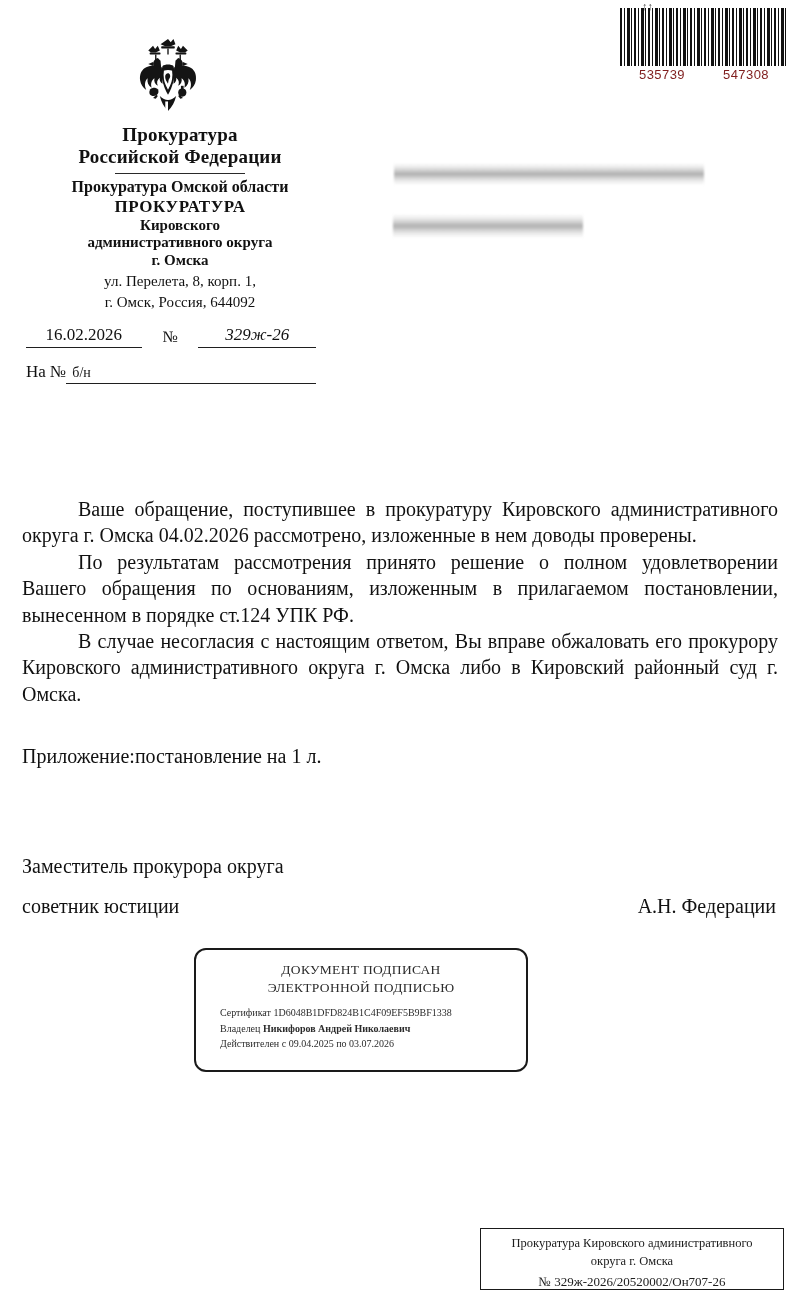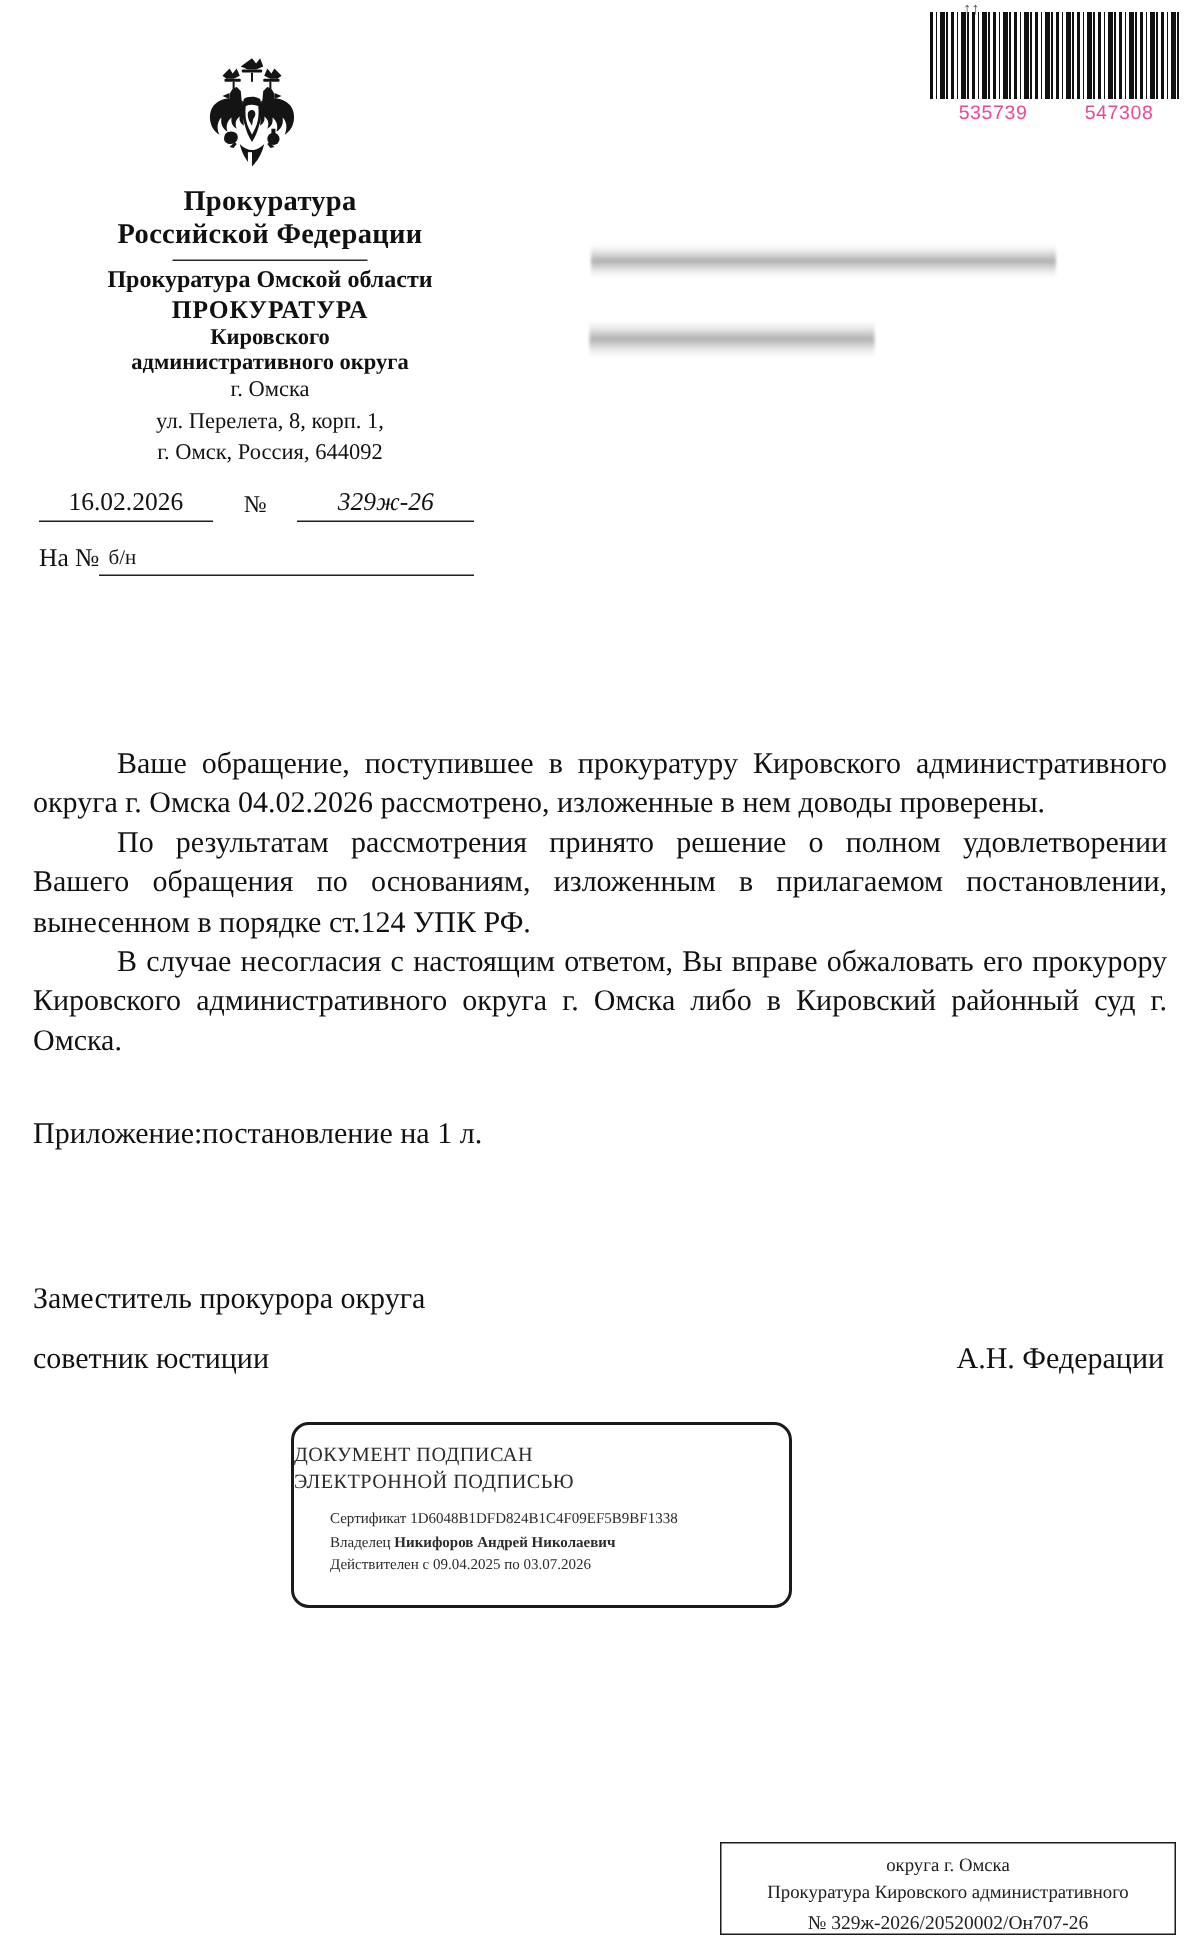--- a/index.html
+++ b/index.html
@@ -43,21 +43,21 @@
         #111 7px 10px, #fff 10px 11px,
         #111 11px 12px, #fff 12px 14px);
   }
   .barcode-nums {
     display: flex;
     justify-content: space-around;
     font-family: "Liberation Sans", sans-serif;
     font-size: 13px;
     letter-spacing: 0.4px;
     margin-top: 1px;
-    color: #ec4899;
+    color: #7f1d1d;
   }
   .barcode-tick {
     position: absolute;
     left: 22px;
     top: -8px;
     font-size: 11px;
     color: #555;
     font-family: "Liberation Sans", sans-serif;
   }
 
@@ -101,21 +101,21 @@
   }
   .lh-l5 {
     font-weight: bold;
     font-size: 15px;
   }
   .lh-l6 {
     font-weight: bold;
     font-size: 15px;
   }
   .lh-l7 {
-    font-weight: normal;
+    font-weight: bold;
     font-size: 15px;
   }
   .lh-addr {
     font-size: 15px;
     margin-top: 2px;
     line-height: 1.3;
   }
 
   
   .redaction {
@@ -231,20 +231,21 @@
     left: 194px;
     top: 948px;
     width: 334px;
     height: 124px;
     border: 2px solid #1a1a1a;
     border-radius: 12px;
     box-sizing: border-box;
     background: #ffffff;
   }
   .esign-head {
+    text-align: center;
     font-size: 13.5px;
     line-height: 1.35;
     letter-spacing: 0.3px;
     margin-top: 11px;
     color: #2b2b2b;
   }
   .esign-lines {
     margin-top: 8px;
     padding-left: 24px;
     font-size: 10px;
@@ -384,18 +385,18 @@
       <div>
         <span class="lbl">Действителен с</span>
         <span>09.04.2025</span>
         <span class="lbl">по</span>
         <span>03.07.2026</span>
       </div>
     </div>
   </div>
 
   <div class="regstamp">
+    <div>Прокуратура Кировского административного</div>
     <div>округа г. Омска</div>
-    <div>Прокуратура Кировского административного</div>
     <div class="num">№ 329ж-2026/20520002/Он707-26</div>
   </div>
 
 </div>
 
 </body></html>

